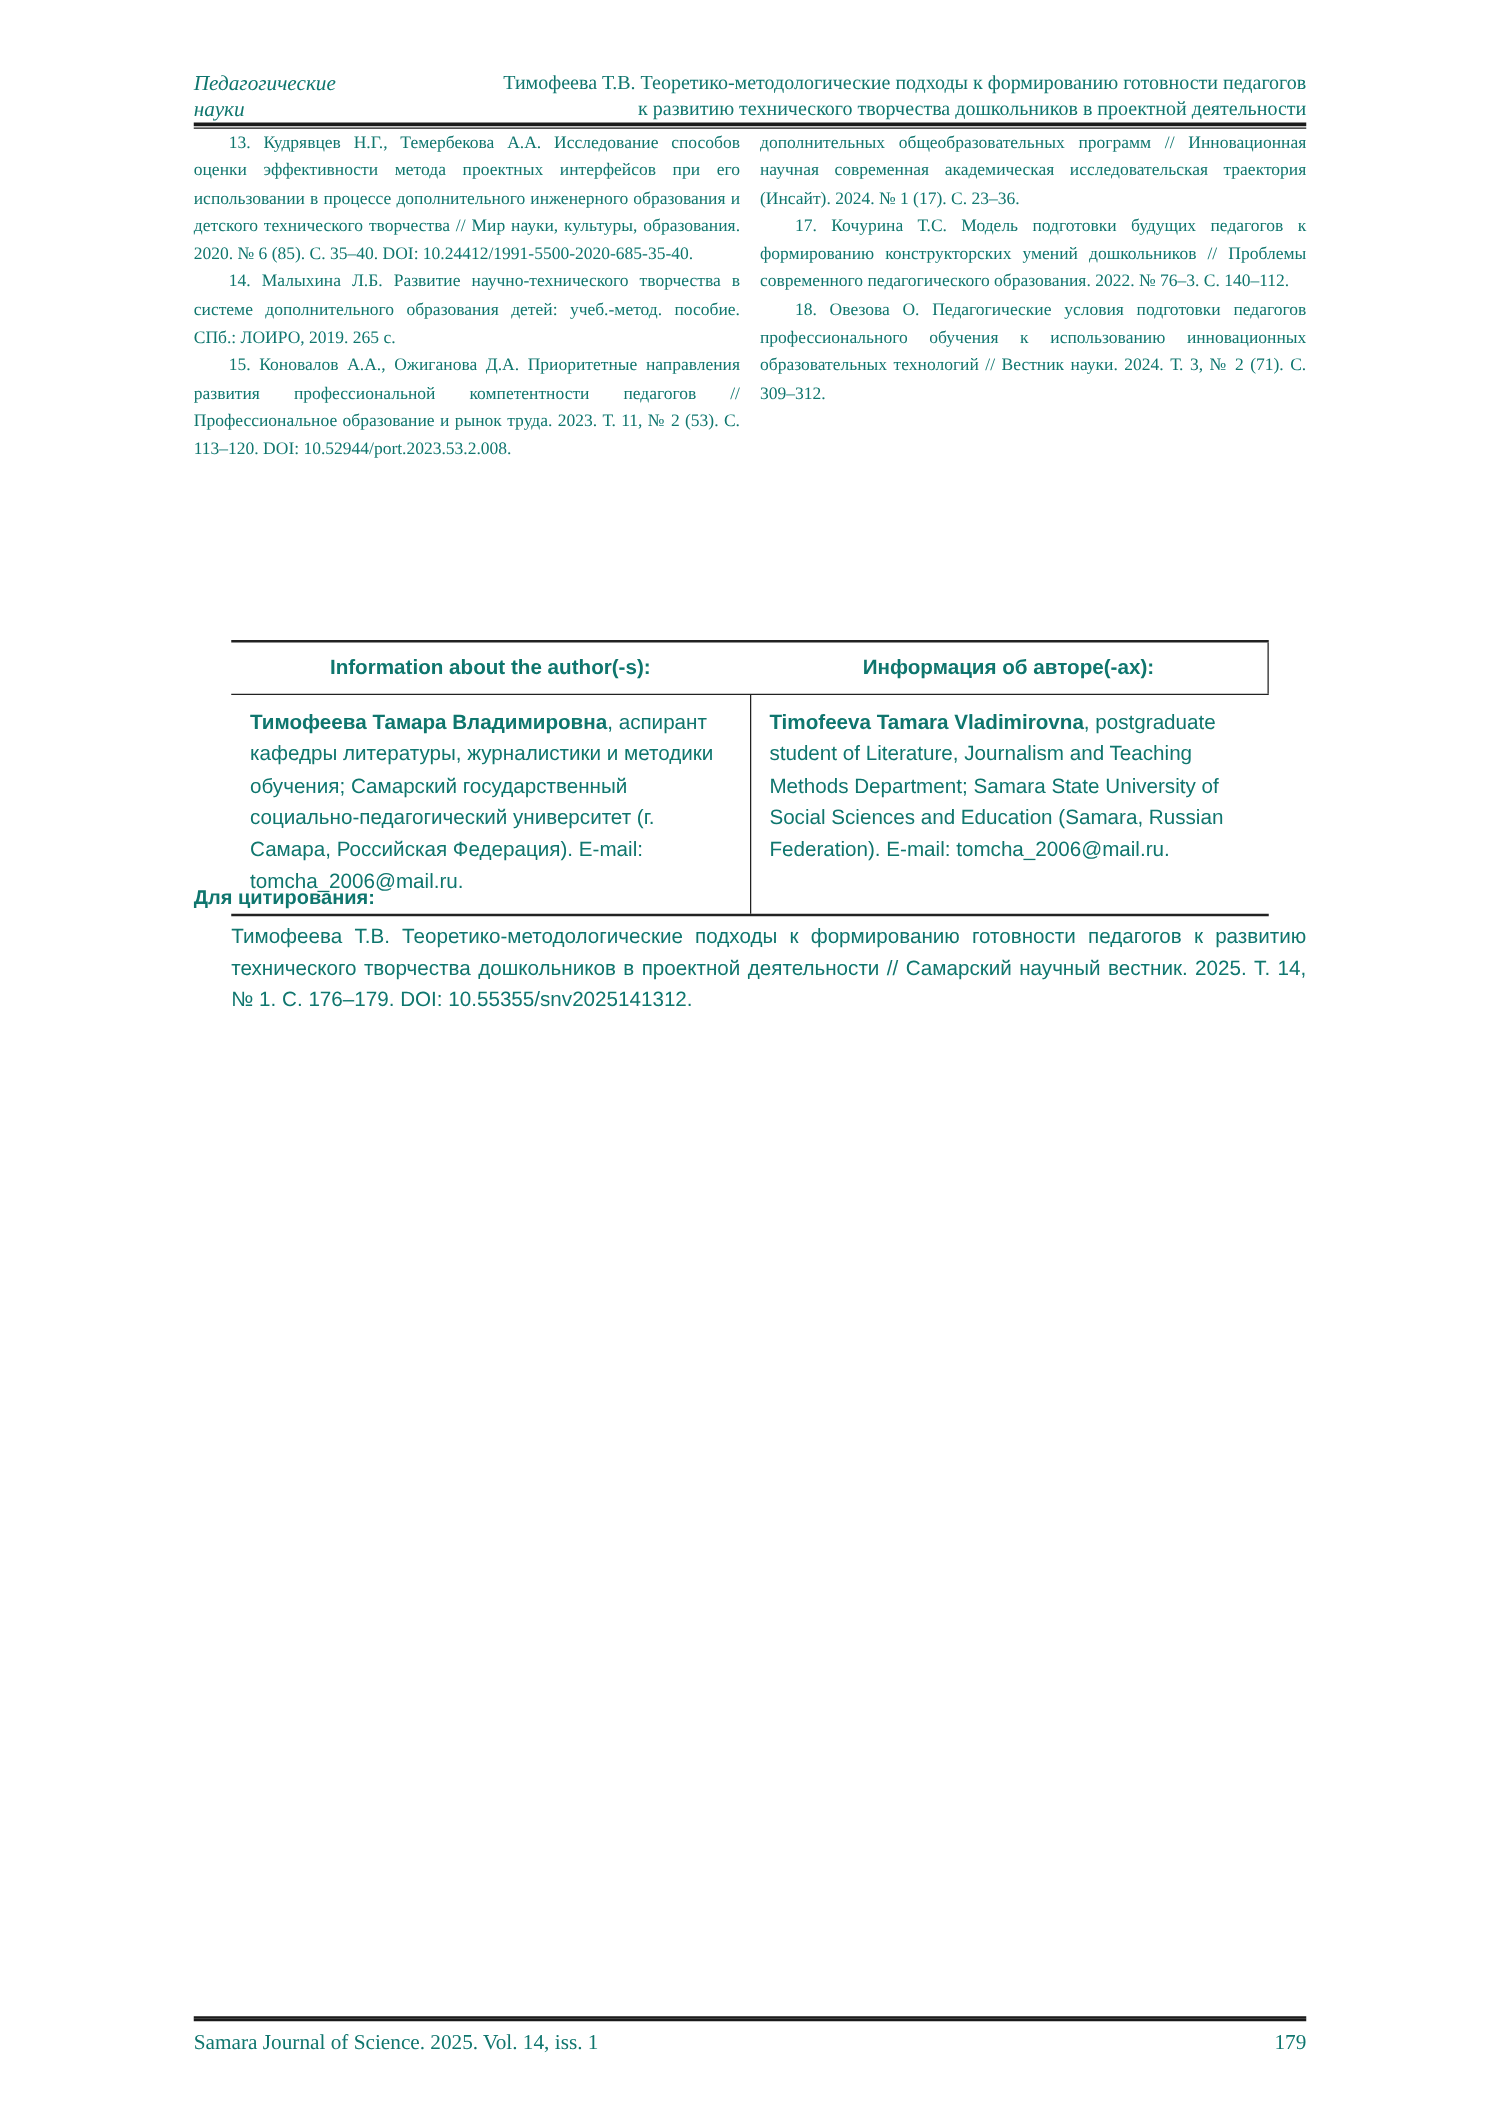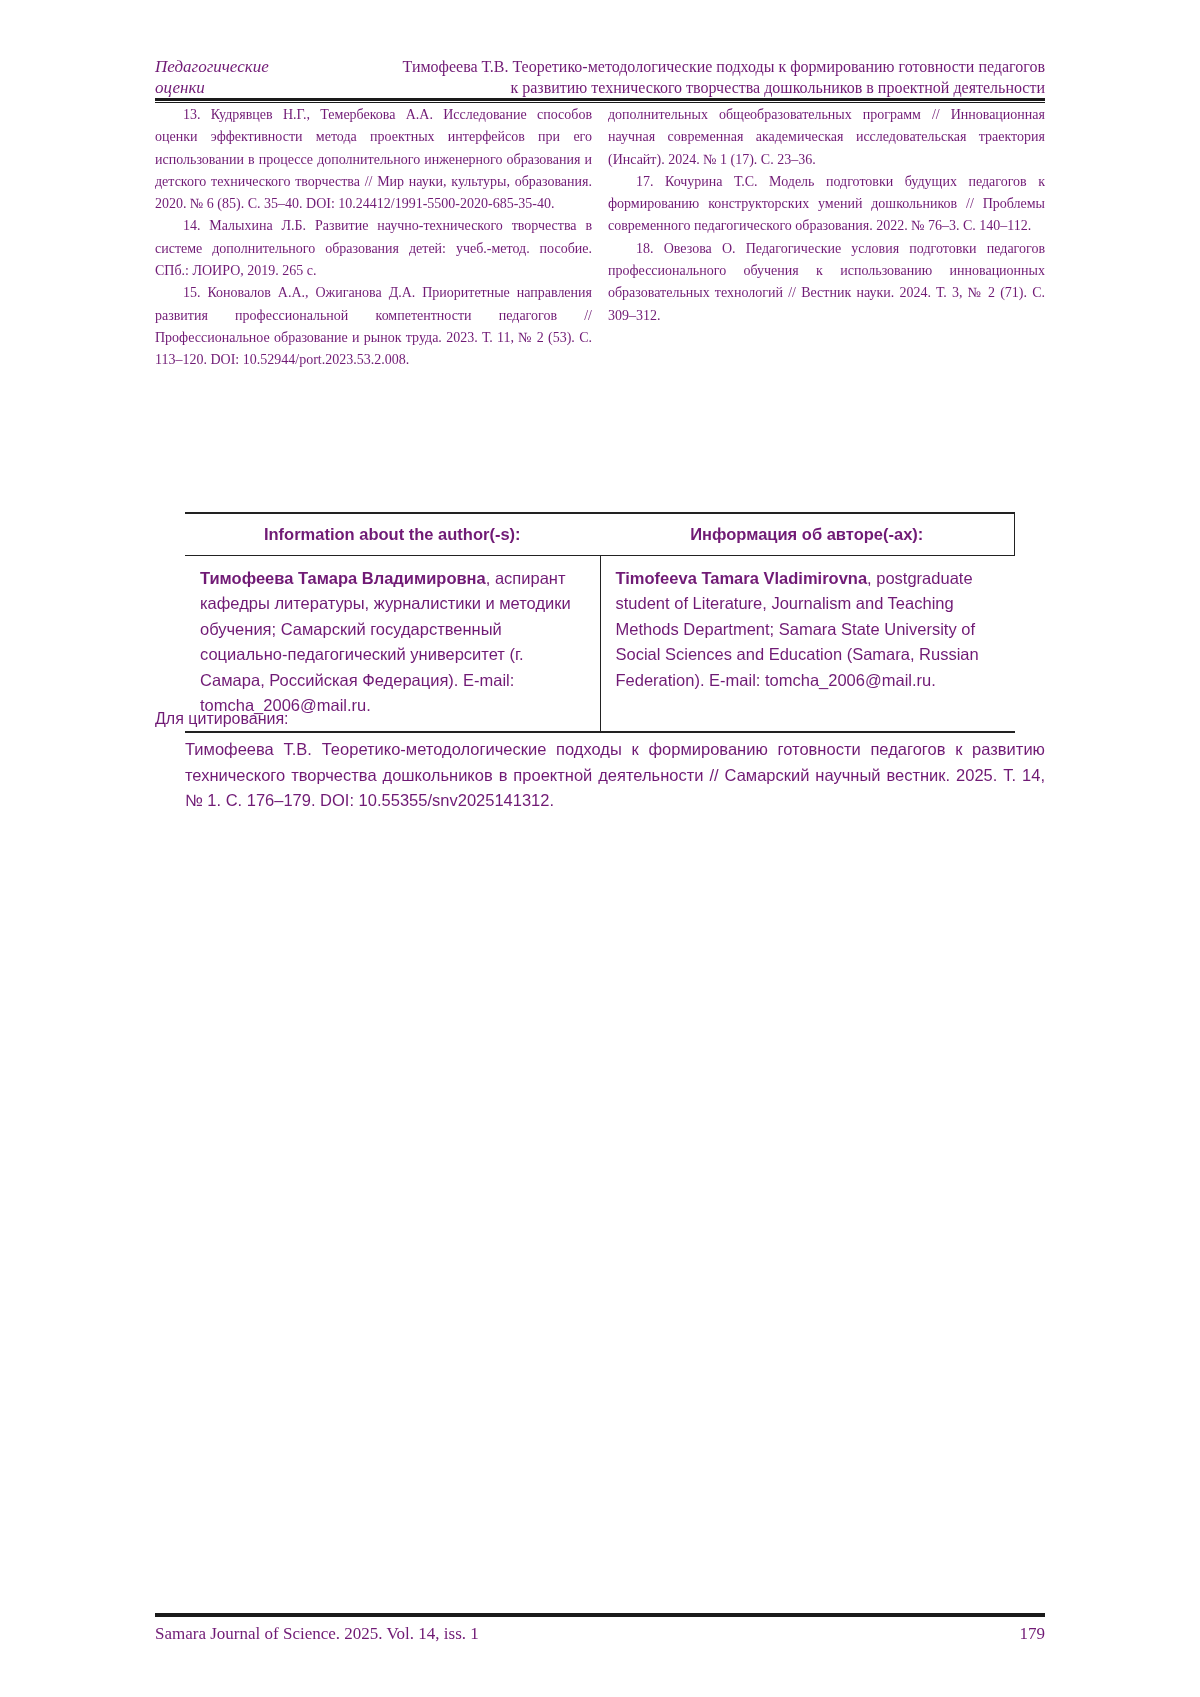--- a/index.html
+++ b/index.html
@@ -1,21 +1,21 @@
 <!DOCTYPE html>
 <html><head>
 <meta charset="utf-8">
 <style>
   * { margin:0; padding:0; box-sizing:border-box; }
   html,body { background:#ffffff; }
   .page {
     position:relative;
     width:1200px; height:1697px;
     background:#ffffff;
-    color:#701a75;
+    color:#0f766e;
     font-family:"Liberation Serif", serif;
     overflow:hidden;
   }
   
   .header {
     position:absolute; left:155px; top:56px; width:890px;
     display:flex; justify-content:space-between; align-items:flex-start;
   }
   .header-section {
     font-style:italic; font-size:17px; line-height:21px; white-space:nowrap;
@@ -48,21 +48,21 @@
     flex:1; text-align:center; font-weight:bold; padding:8px 10px 7px 10px;
   }
   .at-body { display:flex; }
   .at-cell { padding:10px 14px 12px 15px; line-height:25.5px; }
   .at-body .at-cell { flex:1; }
   .at-col-left  { border-right:1px solid #222; }
   .b { font-weight:bold; }
   
   .cite-label {
     position:absolute; left:155px; top:710px;
-    font-family:"Liberation Sans", sans-serif; font-weight:normal; font-size:16px;
+    font-family:"Liberation Sans", sans-serif; font-weight:bold; font-size:16px;
   }
   .cite-text {
     position:absolute; left:185px; top:737px; width:860px;
     font-family:"Liberation Sans", sans-serif; font-size:16.5px;
     line-height:25.5px; text-align:justify;
   }
   
   .footer-rule { top:1613px; border-top:2px solid #1a1a1a; border-bottom:2px solid #1a1a1a; height:4px; }
   .footer {
     position:absolute; left:155px; top:1624px; width:890px;
@@ -72,21 +72,21 @@
   }
 </style>
 </head>
 <body>
 
 <div class="page">
 
   <div class="header">
     <div class="header-section">
       <div>Педагогические</div>
-      <div>оценки</div>
+      <div>науки</div>
     </div>
     <div class="header-running">
       <div>Тимофеева Т.В. Теоретико-методологические подходы к формированию готовности педагогов</div>
       <div>к развитию технического творчества дошкольников в проектной деятельности</div>
     </div>
   </div>
   <div class="rule-double header-rule"></div>
 
   <div class="refs">
     <div class="ref-col">

